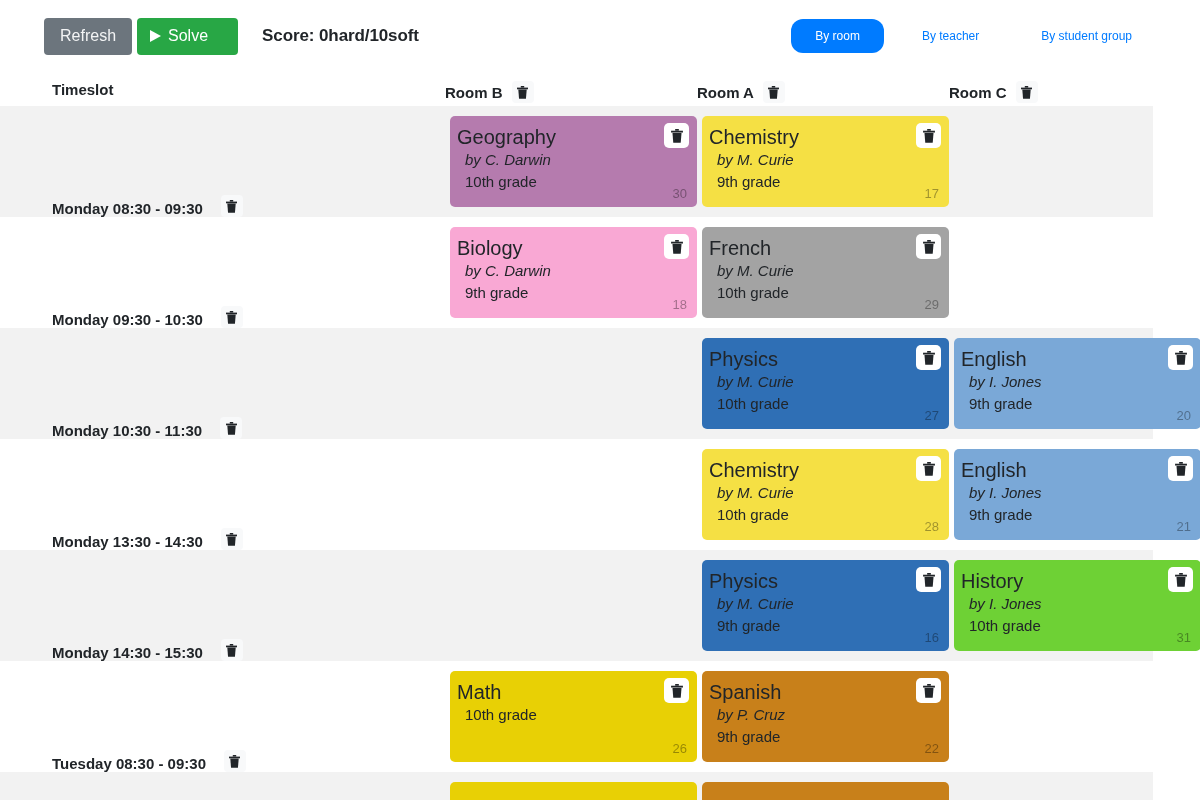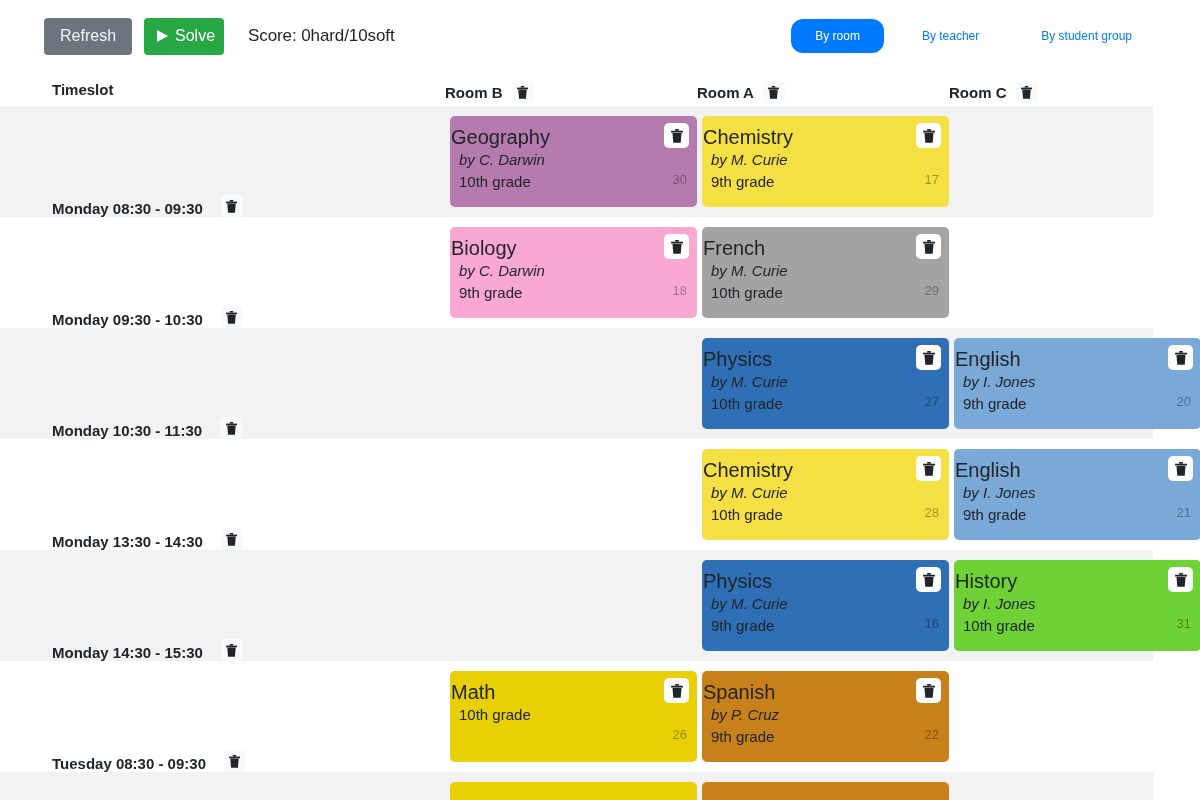--- a/index.html
+++ b/index.html
@@ -35,36 +35,36 @@
   .btn-refresh {
     background: #6c757d;
     color: #f3f4f5;
     padding: 11px 16px 12px;
     height: 37px;
     text-align: center;
   }
   .btn-solve {
     background: #28a745;
     color: #ffffff;
-    padding: 11px 9px 12px 13px;
+    padding: 11px 30px 12px 13px;
     height: 37px;
-    margin-left: 12px;
+    margin-left: 5px;
     gap: 7px;
   }
   .play-icon {
     width: 0; height: 0;
     border-left: 11px solid #ffffff;
     border-top: 6.5px solid transparent;
     border-bottom: 6.5px solid transparent;
     display: block;
   }
   .score {
     margin-left: 24px;
     font-size: 17px;
-    font-weight: normal;
+    font-weight: bold;
     color: #212529;
     letter-spacing: -0.1px;
   }
   .nav-right {
     margin-left: auto;
     display: flex;
     align-items: center;
     gap: 0px;
   }
   .nav-link {
@@ -135,21 +135,21 @@
     align-items: center;
     padding-left: 5px;
   }
 
   
   .lesson {
     position: relative;
     width: 248px;
     min-height: 91px;
     border-radius: 5px;
-    padding: 9px 11px 8px 1px;
+    padding: 9px 11px 8px 7px;
     color: #212529;
     overflow: hidden;
   }
   .lesson .subject {
     font-size: 20px;
     line-height: 24px;
     padding-right: 34px;
     white-space: nowrap;
     overflow: hidden;
   }
@@ -160,21 +160,21 @@
     padding-left: 8px;
   }
   .lesson .grade {
     font-size: 15px;
     line-height: 22px;
     padding-left: 8px;
   }
   .lesson .lesson-id {
     position: absolute;
     right: 10px;
-    bottom: 20px;
+    bottom: 6px;
     font-size: 13px;
     color: rgba(0,0,0,0.35);
   }
   .lesson .del {
     position: absolute;
     top: 7px; right: 8px;
   }
 
   
   .trash {

